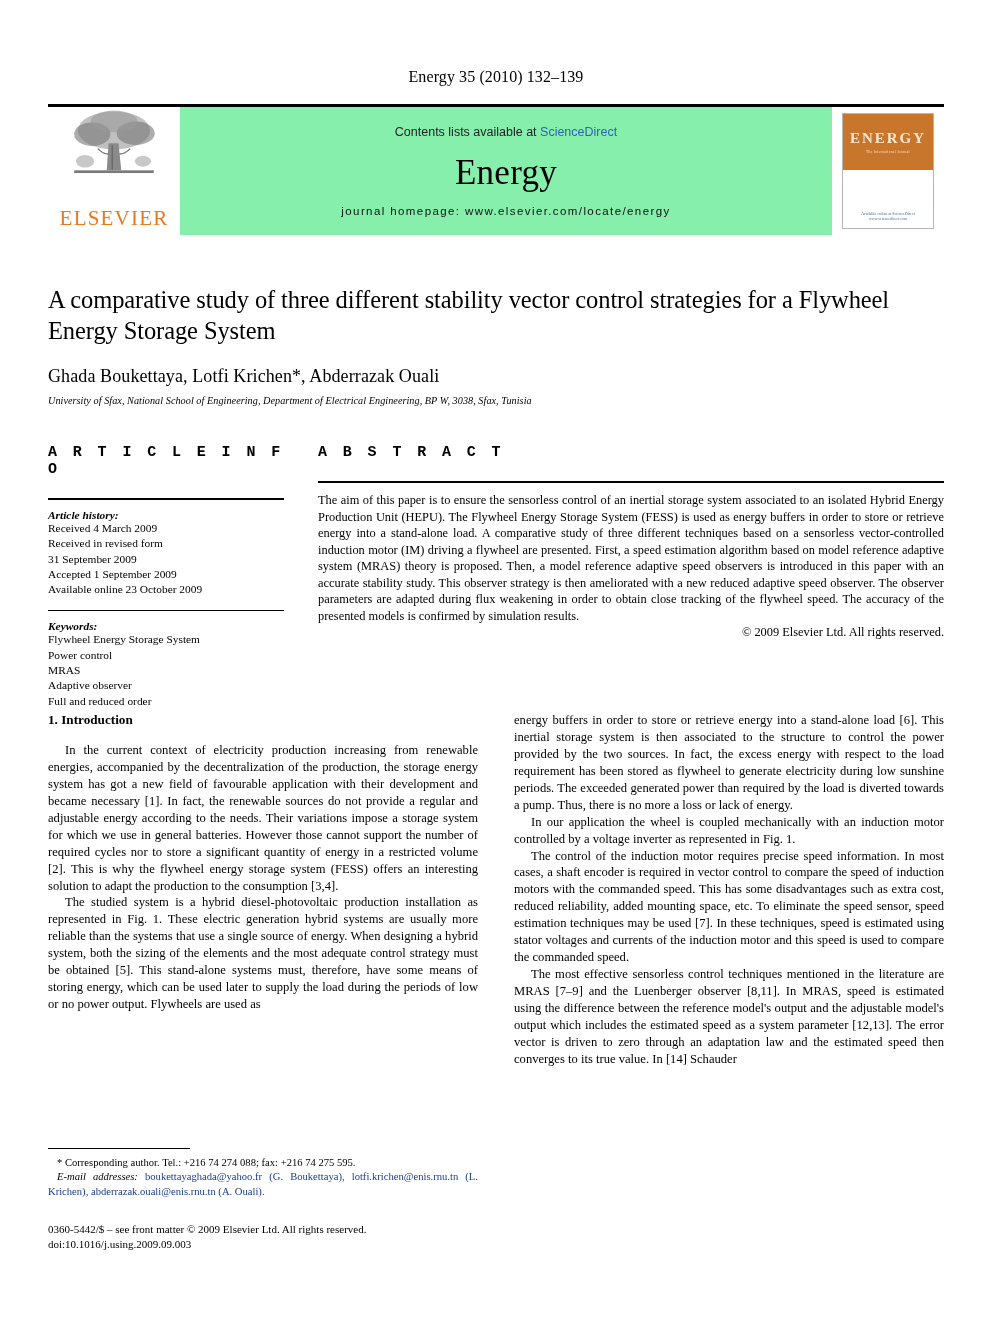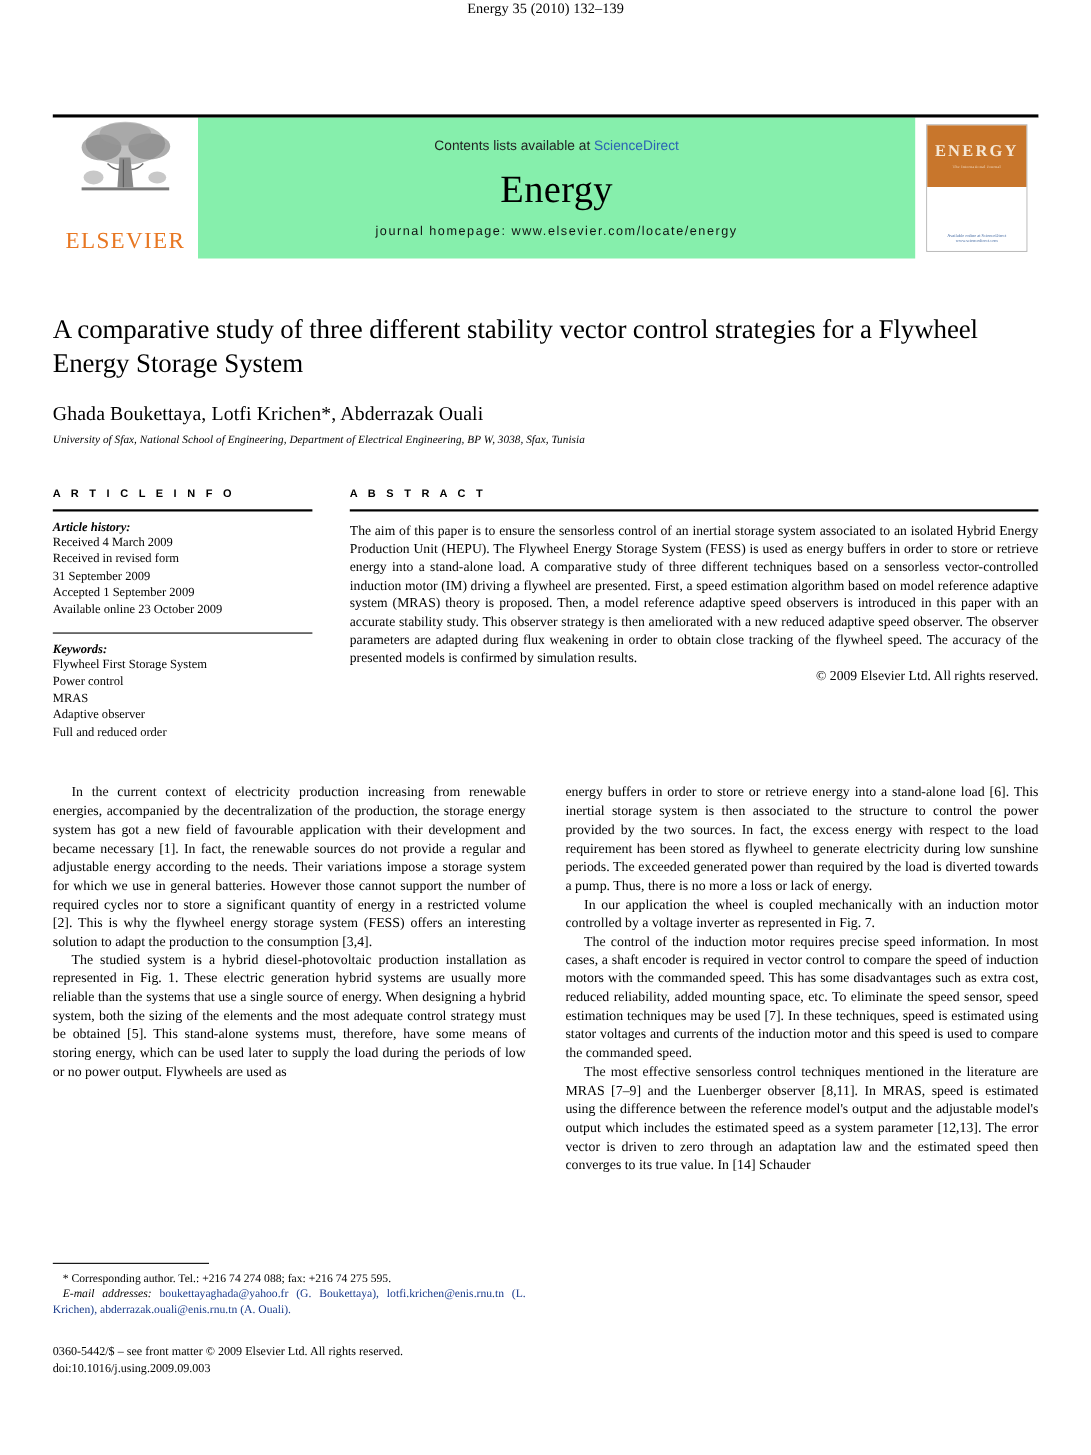--- a/index.html
+++ b/index.html
@@ -18,22 +18,23 @@
   .page {
     width: 992px;
     height: 1323px;
     position: relative;
     box-sizing: border-box;
   }
 
   
   .running-head {
     text-align: center;
-    font-size: 13px;
-    font-family: "Liberation Serif", serif;
+    font-size: 16px;
+    font-family: "Liberation Serif", serif;
+    padding-top: 68px;
     letter-spacing: .1px;
   }
 
   
   .masthead {
     position: absolute;
     left: 48px;
     top: 104px;
     width: 896px;
     height: 128px;
@@ -187,25 +188,25 @@
     gap: 34px;
   }
   .col-info {
     width: 236px;
     flex: 0 0 236px;
   }
   .col-abs {
     flex: 1 1 auto;
   }
   .sec-head {
-    font-family: Liberation Sans, sans-serif;
+    font-family: Liberation Mono, monospace;
     font-weight: bold;
-    font-size: 10px;
+    font-size: 15px;
     letter-spacing: 3.4px;
-    margin-bottom: 8px;
+    margin-bottom: 20px;
   }
   .rule {
     border-top: 2px solid #000;
     margin-bottom: 9px;
   }
   .rule-thin {
     border-top: 1.5px solid #000;
     margin: 13px 0 9px 0;
   }
   .info-lead {
@@ -349,46 +350,47 @@
       <div class="sec-head">A R T I C L E   I N F O</div>
       <div class="rule"></div>
       <div class="info-lead">Article history:</div>
       <div class="info-line">Received 4 March 2009</div>
       <div class="info-line">Received in revised form</div>
       <div class="info-line">31 September 2009</div>
       <div class="info-line">Accepted 1 September 2009</div>
       <div class="info-line">Available online 23 October 2009</div>
       <div class="rule-thin"></div>
       <div class="info-lead">Keywords:</div>
-      <div class="info-line">Flywheel First Storage System</div>
+      <div class="info-line">Flywheel Energy Storage System</div>
       <div class="info-line">Power control</div>
       <div class="info-line">MRAS</div>
       <div class="info-line">Adaptive observer</div>
       <div class="info-line">Full and reduced order</div>
     </div>
 
     <div class="col-abs">
       <div class="sec-head">A B S T R A C T</div>
       <div class="rule"></div>
       <div class="abs-text">The aim of this paper is to ensure the sensorless control of an inertial storage system associated to an isolated Hybrid Energy Production Unit (HEPU). The Flywheel Energy Storage System (FESS) is used as energy buffers in order to store or retrieve energy into a stand-alone load. A comparative study of three different techniques based on a sensorless vector-controlled induction motor (IM) driving a flywheel are presented. First, a speed estimation algorithm based on model reference adaptive system (MRAS) theory is proposed. Then, a model reference adaptive speed observers is introduced in this paper with an accurate stability study. This observer strategy is then ameliorated with a new reduced adaptive speed observer. The observer parameters are adapted during flux weakening in order to obtain close tracking of the flywheel speed. The accuracy of the presented models is confirmed by simulation results.</div>
       <div class="abs-copy">© 2009 Elsevier Ltd. All rights reserved.</div>
     </div>
 
   </div>
 
   <div class="body-cols">
 
     <div class="bcol">
+      <h2 class="sec-title">1. Introduction</h2>
       <p class="body-p">In the current context of electricity production increasing from renewable energies, accompanied by the decentralization of the production, the storage energy system has got a new field of favourable application with their development and became necessary [1]. In fact, the renewable sources do not provide a regular and adjustable energy according to the needs. Their variations impose a storage system for which we use in general batteries. However those cannot support the number of required cycles nor to store a significant quantity of energy in a restricted volume [2]. This is why the flywheel energy storage system (FESS) offers an interesting solution to adapt the production to the consumption [3,4].</p>
       <p class="body-p">The studied system is a hybrid diesel-photovoltaic production installation as represented in Fig. 1. These electric generation hybrid systems are usually more reliable than the systems that use a single source of energy. When designing a hybrid system, both the sizing of the elements and the most adequate control strategy must be obtained [5]. This stand-alone systems must, therefore, have some means of storing energy, which can be used later to supply the load during the periods of low or no power output. Flywheels are used as</p>
     </div>
 
     <div class="bcol">
       <p class="body-p" style="text-indent:0">energy buffers in order to store or retrieve energy into a stand-alone load [6]. This inertial storage system is then associated to the structure to control the power provided by the two sources. In fact, the excess energy with respect to the load requirement has been stored as flywheel to generate electricity during low sunshine periods. The exceeded generated power than required by the load is diverted towards a pump. Thus, there is no more a loss or lack of energy.</p>
-      <p class="body-p">In our application the wheel is coupled mechanically with an induction motor controlled by a voltage inverter as represented in Fig. 7.</p>
+      <p class="body-p">In our application the wheel is coupled mechanically with an induction motor controlled by a voltage inverter as represented in Fig. 1.</p>
       <p class="body-p">The control of the induction motor requires precise speed information. In most cases, a shaft encoder is required in vector control to compare the speed of induction motors with the commanded speed. This has some disadvantages such as extra cost, reduced reliability, added mounting space, etc. To eliminate the speed sensor, speed estimation techniques may be used [7]. In these techniques, speed is estimated using stator voltages and currents of the induction motor and this speed is used to compare the commanded speed.</p>
       <p class="body-p">The most effective sensorless control techniques mentioned in the literature are MRAS [7–9] and the Luenberger observer [8,11]. In MRAS, speed is estimated using the difference between the reference model's output and the adjustable model's output which includes the estimated speed as a system parameter [12,13]. The error vector is driven to zero through an adaptation law and the estimated speed then converges to its true value. In [14] Schauder</p>
     </div>
 
   </div>
 
   <div class="footnotes">
     <div class="fn-rule"></div>
     <div class="fn-line fn-star">* Corresponding author. Tel.: +216 74 274 088; fax: +216 74 275 595.</div>
     <div class="fn-line">

